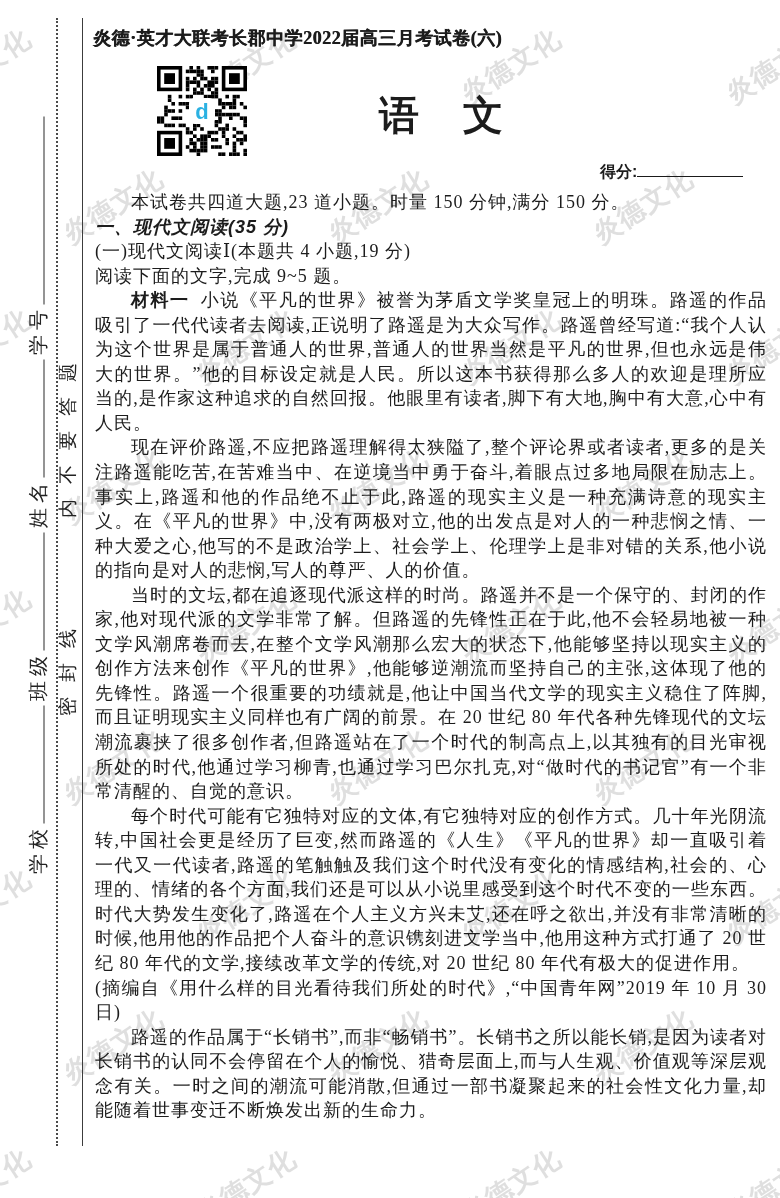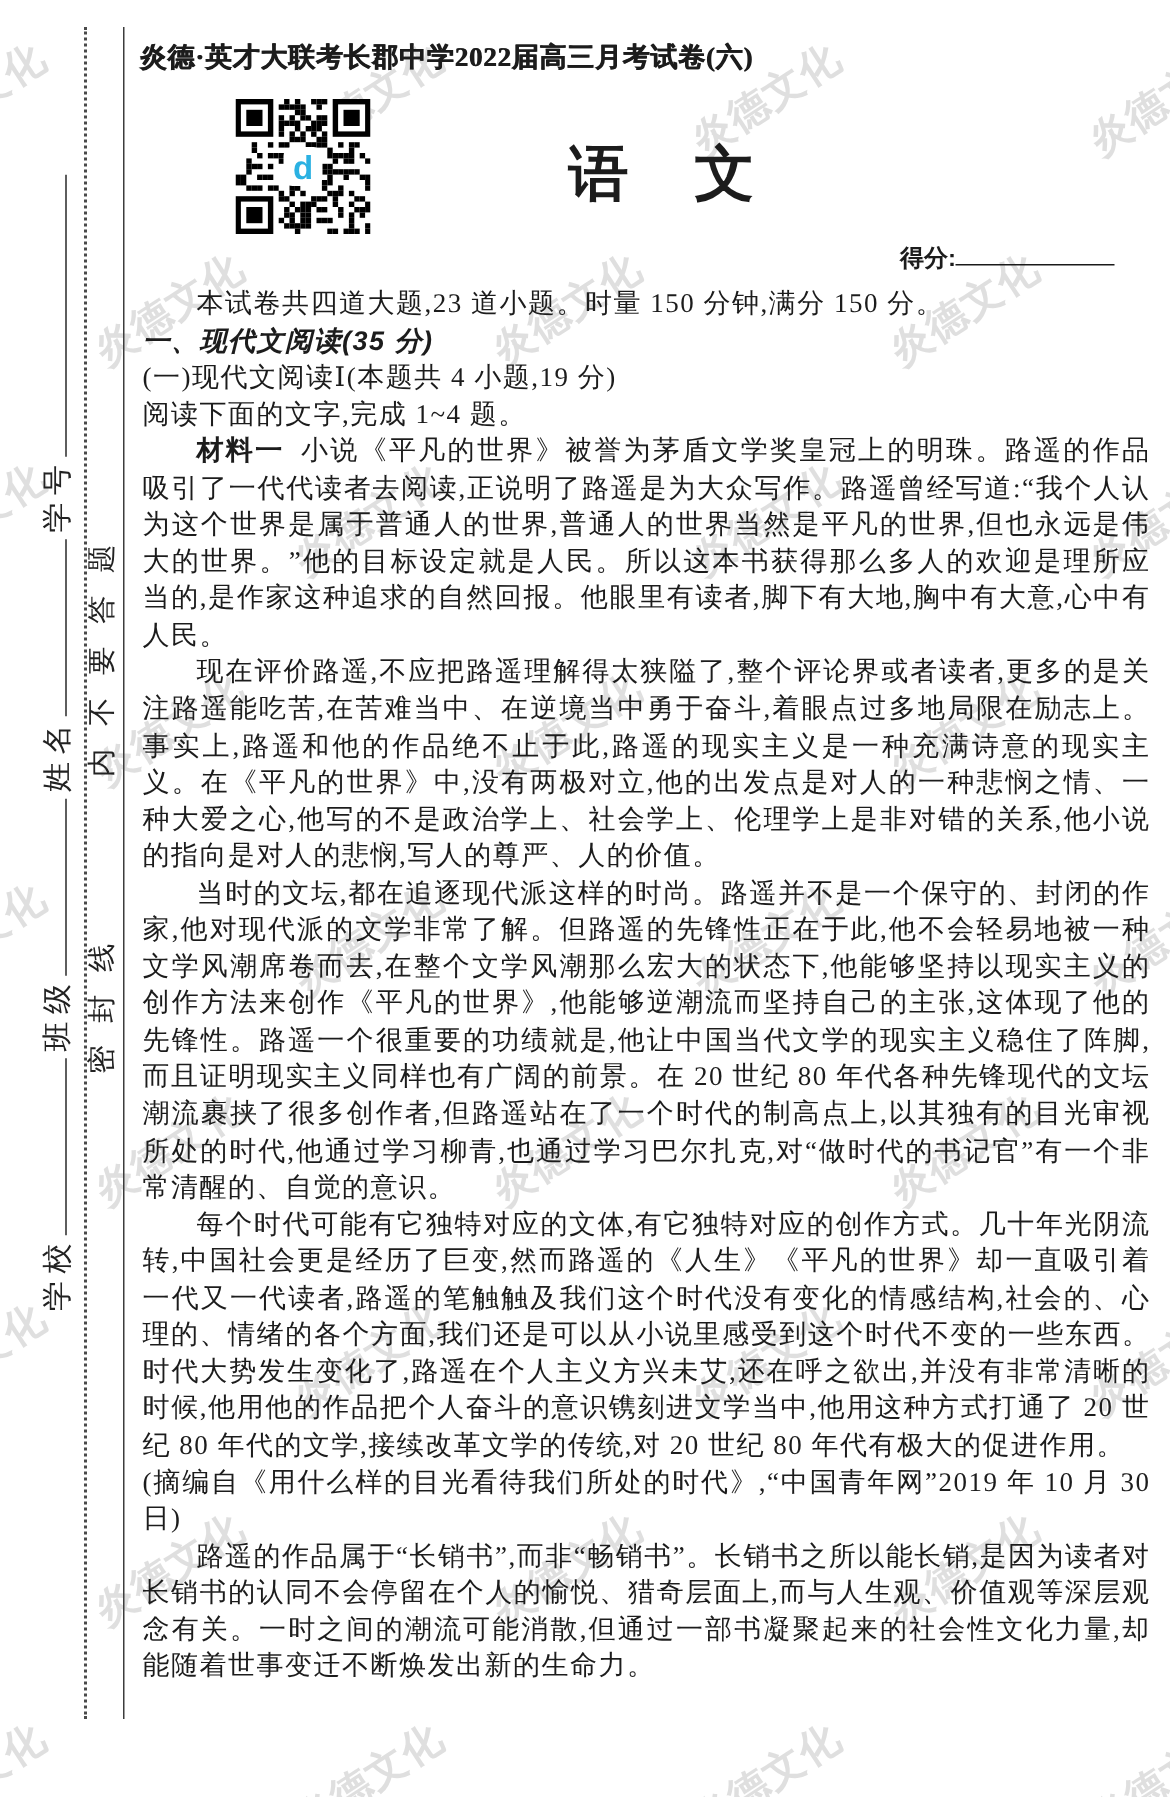--- a/index.html
+++ b/index.html
@@ -318,21 +318,21 @@
   <div class="subject-title">语　文</div>
 
   <div class="score-line">
     <span>得分:</span><span class="blank"></span>
   </div>
 
   <div class="content">
     <p class="indent">本试卷共四道大题,23 道小题。时量 150 分钟,满分 150 分。</p>
     <p class="hei">一、现代文阅读(35 分)</p>
     <p>(一)现代文阅读Ⅰ(本题共 4 小题,19 分)</p>
-    <p>阅读下面的文字,完成 1~4 题。</p>
+    <p>阅读下面的文字,完成 9~5 题。</p>
 
     <p class="indent"><span class="mat-label">材料一</span><span>小说《平凡的世界》被誉为茅盾文学奖皇冠上的明珠。路遥的作品吸引了一代代读者去阅读,正说明了路遥是为大众写作。路遥曾经写道:“我个人认为这个世界是属于普通人的世界,普通人的世界当然是平凡的世界,但也永远是伟大的世界。”他的目标设定就是人民。所以这本书获得那么多人的欢迎是理所应当的,是作家这种追求的自然回报。他眼里有读者,脚下有大地,胸中有大意,心中有人民。</span></p>
     <p class="indent"><span>现在评价路遥,不应把路遥理解得太狭隘了,整个评论界或者读者,更多的是关注路遥能吃苦,在苦难当中、在逆境当中勇于奋斗,着眼点过多地局限在励志上。事实上,路遥和他的作品绝不止于此,路遥的现实主义是一种充满诗意的现实主义。在《平凡的世界》中,没有两极对立,他的出发点是对人的一种悲悯之情、一种大爱之心,他写的不是政治学上、社会学上、伦理学上是非对错的关系,他小说的指向是对人的悲悯,写人的尊严、人的价值。</span></p>
     <p class="indent"><span>当时的文坛,都在追逐现代派这样的时尚。路遥并不是一个保守的、封闭的作家,他对现代派的文学非常了解。但路遥的先锋性正在于此,他不会轻易地被一种文学风潮席卷而去,在整个文学风潮那么宏大的状态下,他能够坚持以现实主义的创作方法来创作《平凡的世界》,他能够逆潮流而坚持自己的主张,这体现了他的先锋性。路遥一个很重要的功绩就是,他让中国当代文学的现实主义稳住了阵脚,而且证明现实主义同样也有广阔的前景。在 20 世纪 80 年代各种先锋现代的文坛潮流裹挟了很多创作者,但路遥站在了一个时代的制高点上,以其独有的目光审视所处的时代,他通过学习柳青,也通过学习巴尔扎克,对“做时代的书记官”有一个非常清醒的、自觉的意识。</span></p>
     <p class="indent"><span>每个时代可能有它独特对应的文体,有它独特对应的创作方式。几十年光阴流转,中国社会更是经历了巨变,然而路遥的《人生》《平凡的世界》却一直吸引着一代又一代读者,路遥的笔触触及我们这个时代没有变化的情感结构,社会的、心理的、情绪的各个方面,我们还是可以从小说里感受到这个时代不变的一些东西。时代大势发生变化了,路遥在个人主义方兴未艾,还在呼之欲出,并没有非常清晰的时候,他用他的作品把个人奋斗的意识镌刻进文学当中,他用这种方式打通了 20 世纪 80 年代的文学,接续改革文学的传统,对 20 世纪 80 年代有极大的促进作用。</span></p>
     <p class="attr-line"><span>(摘编自《用什么样的目光看待我们所处的时代》,“中国青年网”2019 年 10 月 30 日)</span></p>
     <p class="indent"><span>路遥的作品属于“长销书”,而非“畅销书”。长销书之所以能长销,是因为读者对长销书的认同不会停留在个人的愉悦、猎奇层面上,而与人生观、价值观等深层观念有关。一时之间的潮流可能消散,但通过一部书凝聚起来的社会性文化力量,却能随着世事变迁不断焕发出新的生命力。</span></p>
     <p class="indent"></p>
   </div>
 

